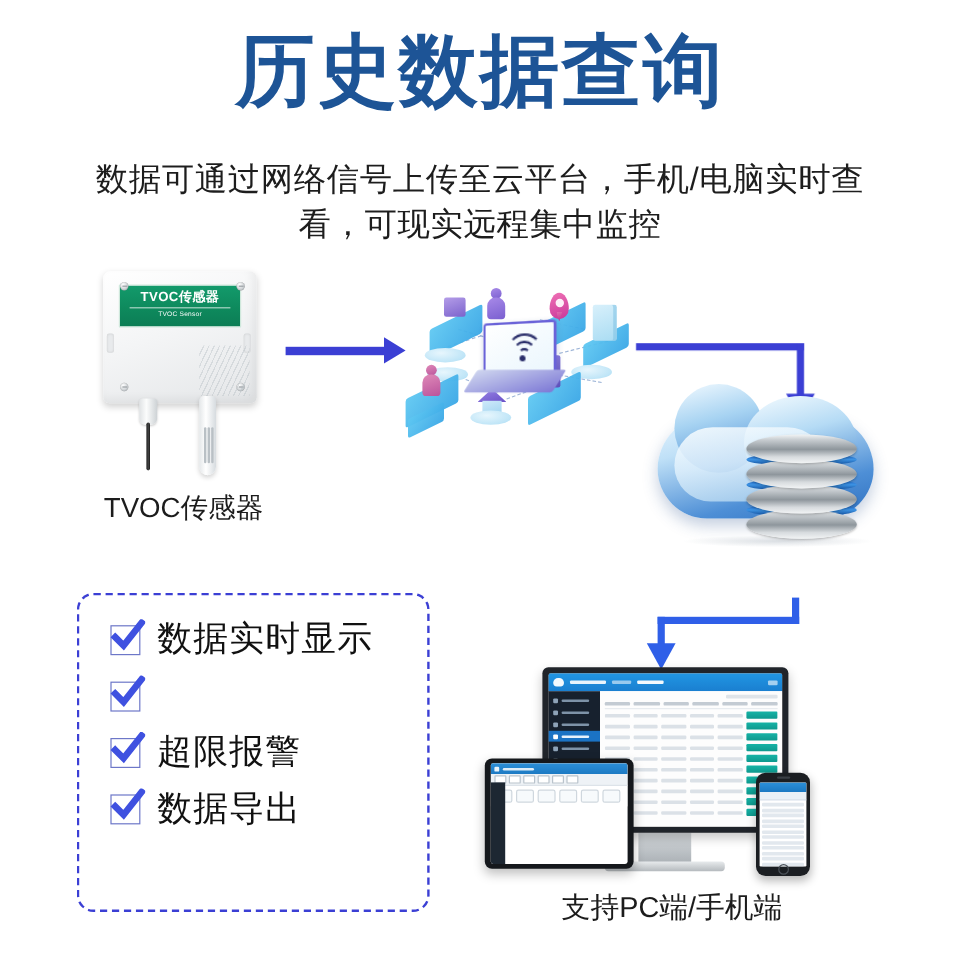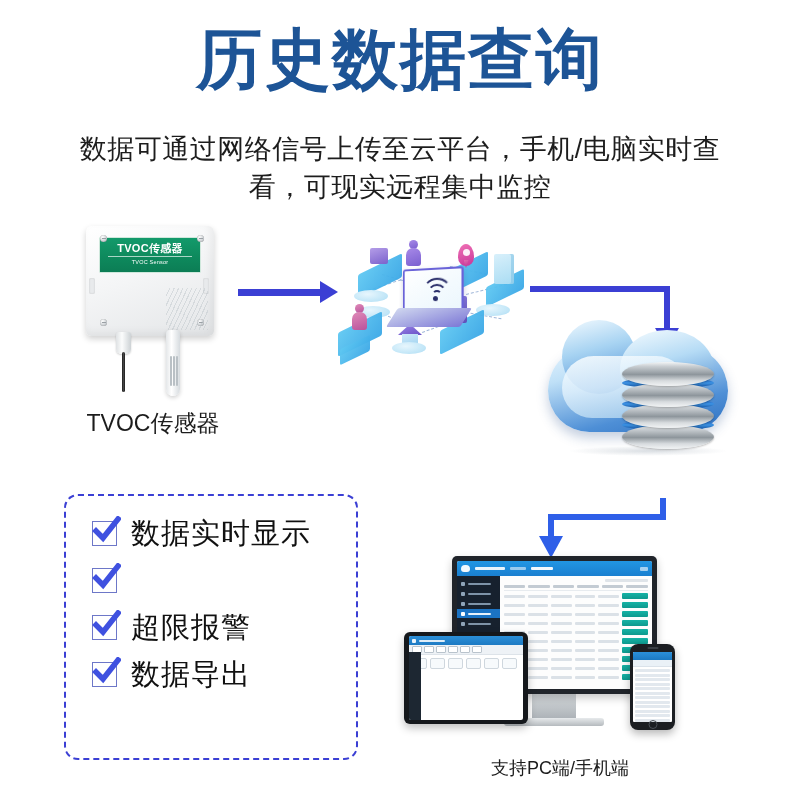--- a/index.html
+++ b/index.html
@@ -689,15 +689,15 @@
             <i></i>
             <i></i>
             <i></i>
             <i></i>
             <i></i>
         </div>
       </div>
     </div>
 
   </div>
-  <div class="caption" style="left:440px;top:756px;width:240px;font-size:18px;">支持PC端/手机端</div>
+  <div class="caption" style="left:440px;top:740px;width:240px;font-size:24px;">支持PC端/手机端</div>
 
 </div>
 
 </body></html>

